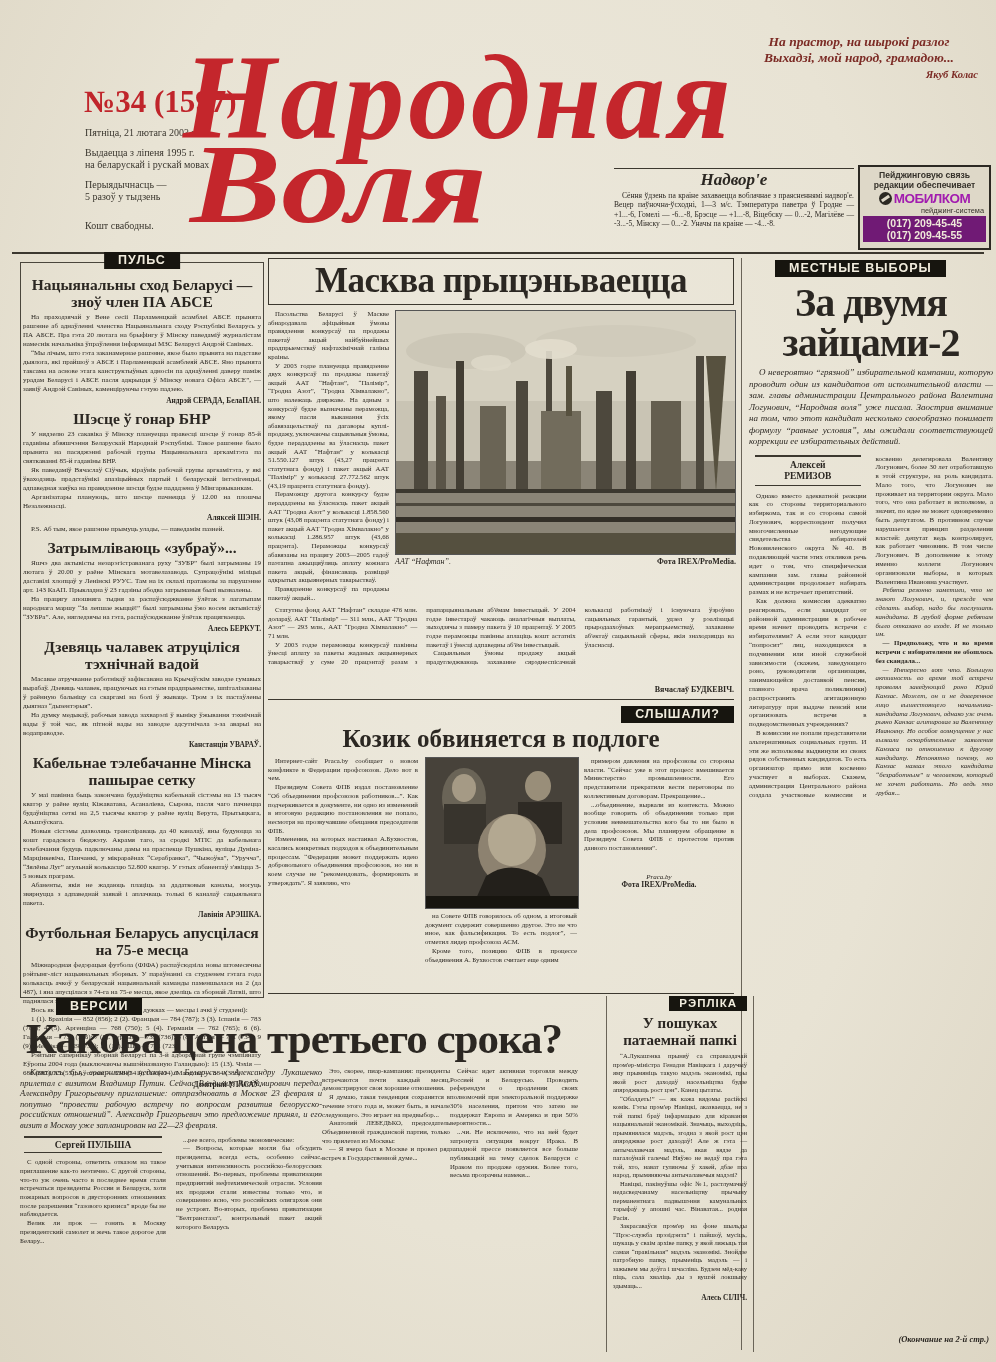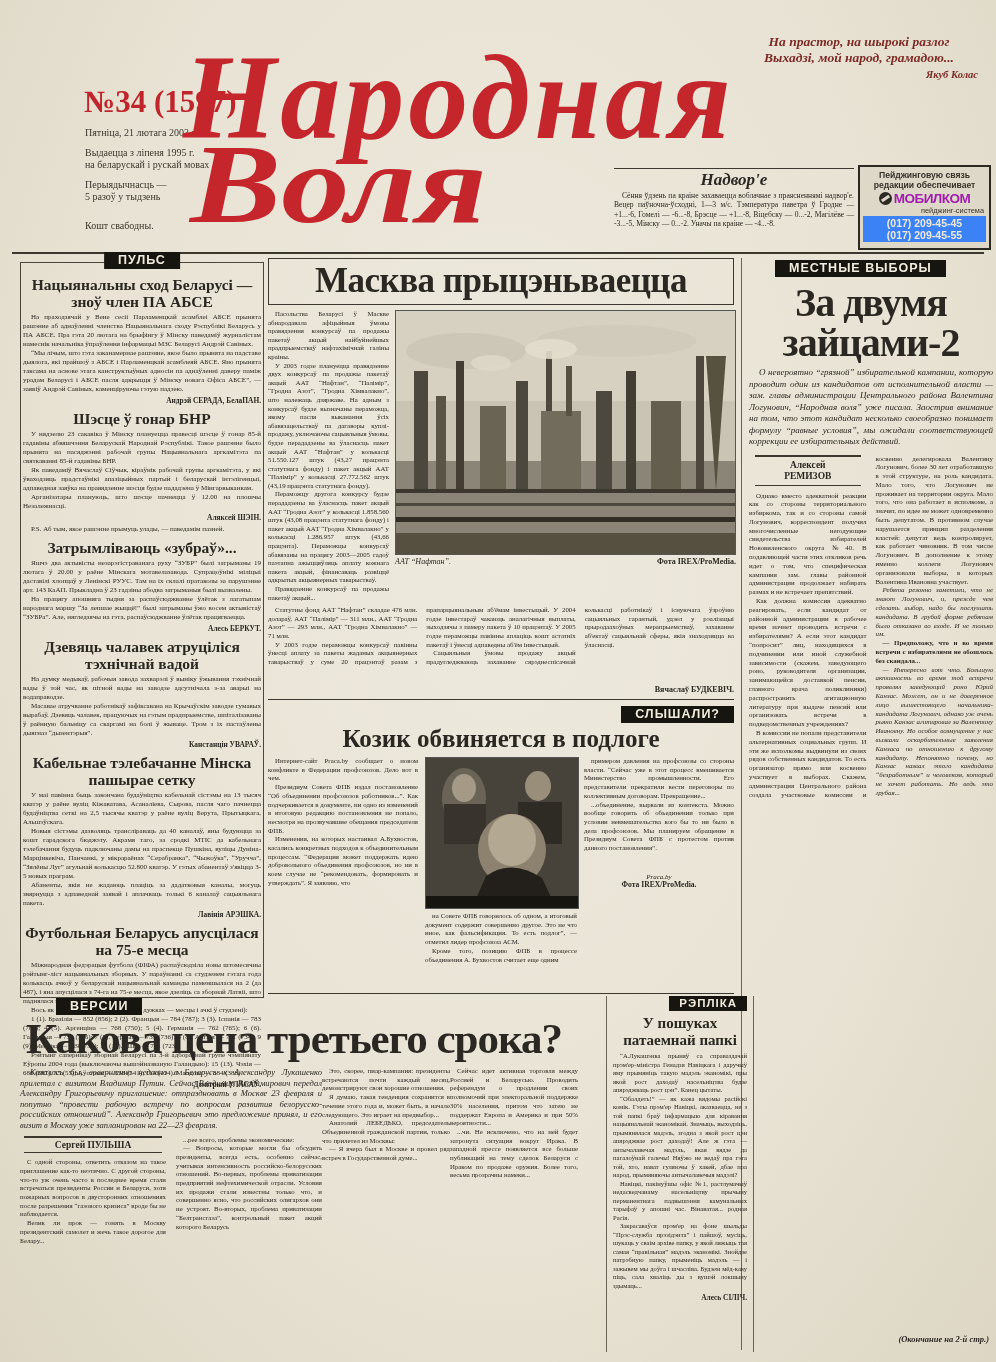--- a/index.html
+++ b/index.html
@@ -18,21 +18,21 @@
   .weather{position:absolute;left:614px;top:168px;width:240px;height:80px;border-top:1.5px solid #3c382f;padding-top:1px;}
   .weather h4{margin:0;text-align:center;font-style:italic;font-weight:bold;font-size:17px;}
   .weather p{margin:1px 0 0;font-size:7.6px;line-height:9.3px;text-align:justify;text-indent:8px;}
   .pagerad{position:absolute;left:858px;top:165px;width:133px;height:85px;border:2px solid #2c2923;background:#ded8c8;padding:3px 3px 2px;box-sizing:border-box;font-family:"Liberation Sans",sans-serif;}
   .pagerad .l{ text-align:center;font-size:8.6px;line-height:10px;font-weight:bold;color:#35312a;}
   .brandrow{display:flex;align-items:center;justify-content:center;gap:2px;margin-top:1px;}
   .blogo{width:13px;height:13px;border-radius:50%;background:#2c2923;position:relative;flex:0 0 auto;}
   .blogo:after{content:"";position:absolute;left:2px;top:5px;width:9px;height:3px;background:#ded8c8;transform:rotate(-35deg);}
   .bname{font-size:13.5px;font-weight:bold;letter-spacing:-0.5px;color:#a21caf;}
   .bsub{text-align:right;font-size:7.4px;color:#35312a;margin:0 2px 1px 0;}
-  .phones{background:#3b82f6;color:#efe9da;font-weight:bold;font-size:10.5px;line-height:12px;text-align:center;padding:1px 16px;}
+  .phones{background:#701a75;color:#efe9da;font-weight:bold;font-size:10.5px;line-height:12px;text-align:center;padding:1px 16px;}
   .hrule{position:absolute;left:12px;right:12px;top:252px;height:2px;background:#3c382f;}
   
   .badge{display:inline-block;background:#17150f;color:#f1ecdd;font-family:"Liberation Sans",sans-serif;font-weight:bold;font-size:12.5px;letter-spacing:1px;padding:1px 14px 2px;}
   
   .pulse{position:absolute;left:20px;top:262px;width:244px;height:736px;border:1.2px solid #4a463c;padding:8px 2px 4px;box-sizing:border-box;}
   .pulse .badge{position:absolute;top:-11px;left:50%;transform:translateX(-50%);}
   .pa h3{margin:5px 0 3px;text-align:center;font-size:15.5px;line-height:17px;}
   .pa p{margin:0;font-size:7px;line-height:9px;text-align:justify;text-indent:8px;}
   .pa .by{text-align:right;font-weight:bold;font-size:7.4px;margin:2px 0 3px;}
   
@@ -157,22 +157,22 @@
 
     <div class="pa">
       <h3>Затрымліваюць «зубраў»...</h3>
       <p>Яшчэ два актывісты незарэгістраванага руху “ЗУБР” былі затрыманы 19 лютага ў 20.00 у раёне Мінскага мотавелазавода. Супрацоўнікі міліцыі даставілі хлопцаў у Ленінскі РУУС. Там на іх склалі пратаколы за парушэнне арт. 143 КаАП. Прыкладна ў 23 гадзіны абодва затрыманыя былі вызвалены.</p>
       <p>На працягу апошняга тыдня за распаўсюджванне ўлётак з лагатыпам народнага маршу “За лепшае жыццё!” былі затрыманы ўжо восем актывістаў “ЗУБРа”. Але, нягледзячы на гэта, распаўсюджванне ўлётак працягваецца.</p>
       <div class="by">Алесь БЕРКУТ.</div>
     </div>
 
     <div class="pa">
       <h3>Дзевяць чалавек атруціліся тэхнічнай вадой</h3>
+      <p>Масавае атручванне работнікаў зафіксавана на Крычаўскім заводзе гумавых вырабаў. Дзевяць чалавек, працуючых на гэтым прадпрыемстве, шпіталізаваны ў раённую бальніцу са скаргамі на болі ў жываце. Тром з іх пастаўлены дыягназ “дызентэрыя”.</p>
       <p>На думку медыкаў, рабочыя завода захварэлі ў выніку ўжывання тэхнічнай вады ў той час, як пітной вады на заводзе адсутнічала з-за аварыі на водаправодзе.</p>
-      <p>Масавае атручванне работнікаў зафіксавана на Крычаўскім заводзе гумавых вырабаў. Дзевяць чалавек, працуючых на гэтым прадпрыемстве, шпіталізаваны ў раённую бальніцу са скаргамі на болі ў жываце. Тром з іх пастаўлены дыягназ “дызентэрыя”.</p>
       <div class="by">Канстанцін УВАРАЎ.</div>
     </div>
 
     <div class="pa">
       <h3>Кабельнае тэлебачанне Мінска пашырае сетку</h3>
       <p>У маі павінна быць закончана будаўніцтва кабельнай сістэмы на 13 тысяч кватэр у раёне вуліц Кіжаватава, Асаналіева, Сырова, пасля чаго пачнецца будаўніцтва сеткі на 2,5 тысячы кватэр у раёне вуліц Берута, Прытыцкага, Альшэўскага.</p>
       <p>Новыя сістэмы дазволяць трансліраваць да 40 каналаў, яны будуюцца за кошт гарадскога бюджэту. Акрамя таго, за сродкі МТІС да кабельнага тэлебачання будуць падключаны дамы на праспекце Пушкіна, вуліцы Дуніна-Марцінкевіча, Панчанкі, у мікрараёнах “Серабранка”, “Чыжоўка”, “Уручча”, “Зялёны Луг” агульнай колькасцю 52.800 кватэр. У гэтых абанентаў з'явіцца 3-5 новых праграм.</p>
       <p>Абаненты, якія не жадаюць плаціць за дадатковыя каналы, могуць звярнуцца з адпаведнай заявай і аплачваць толькі 6 каналаў сацыяльнага пакета.</p>
       <div class="by">Лавінія АРЭШКА.</div>
     </div>

